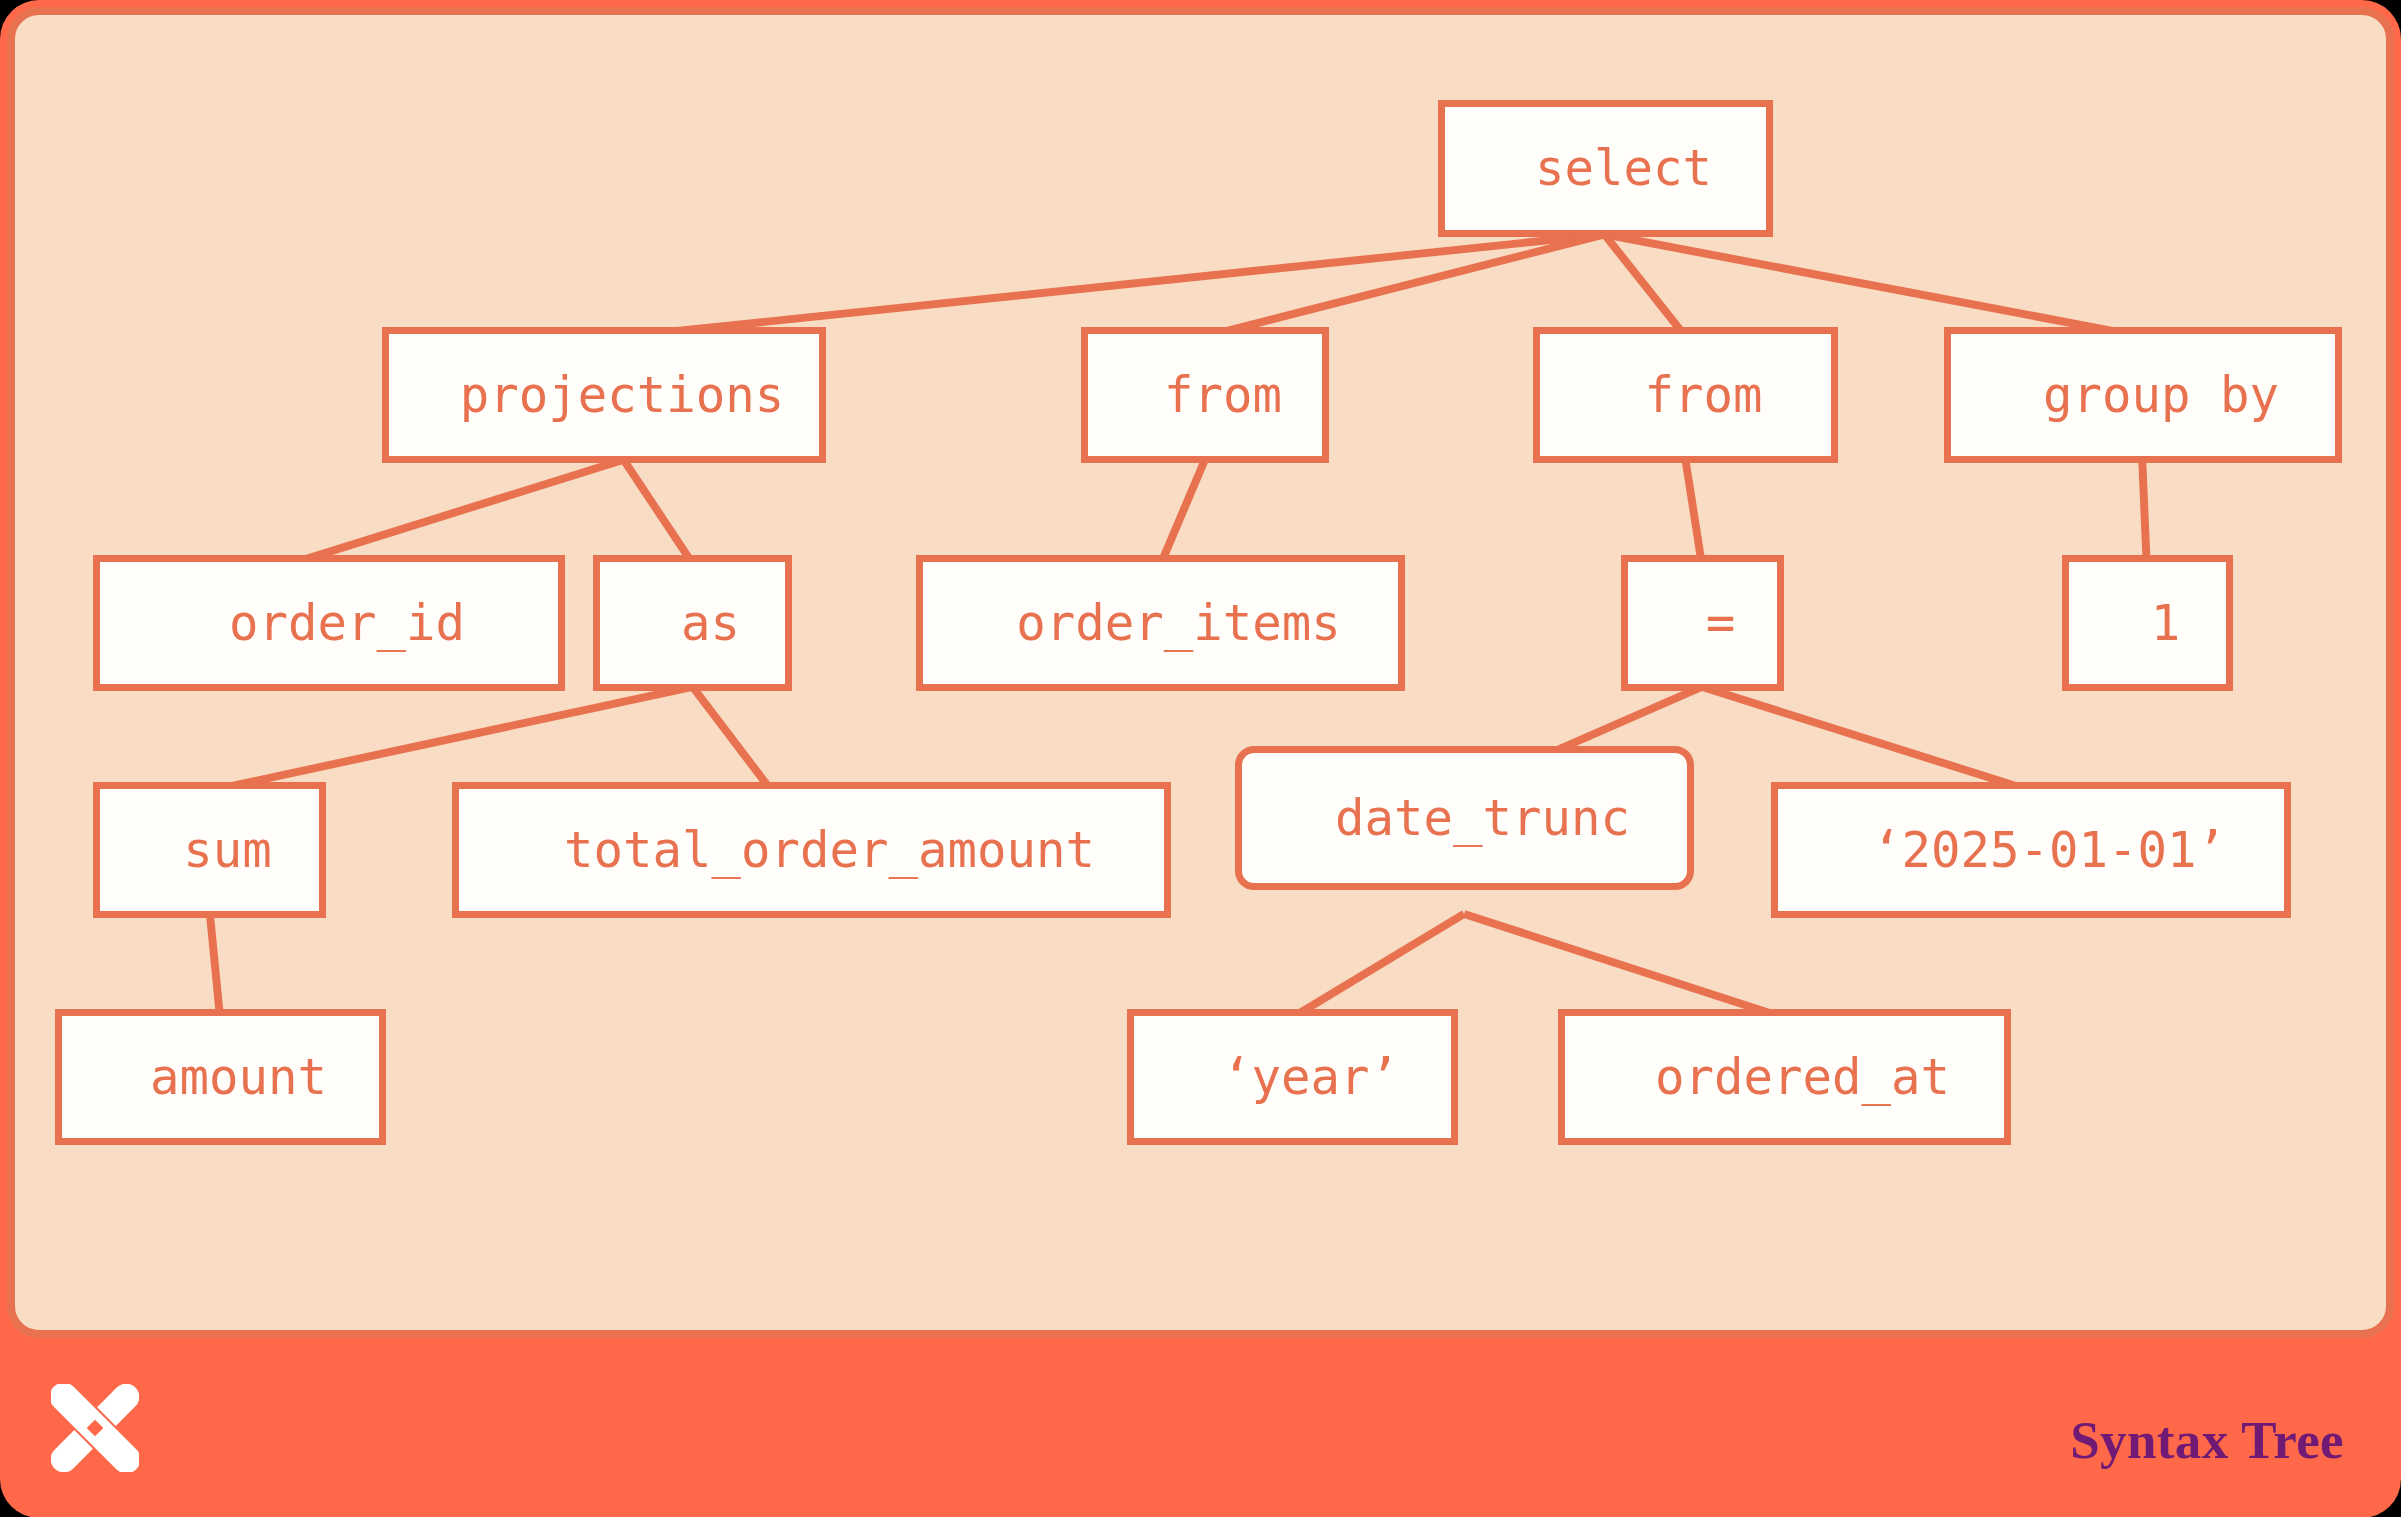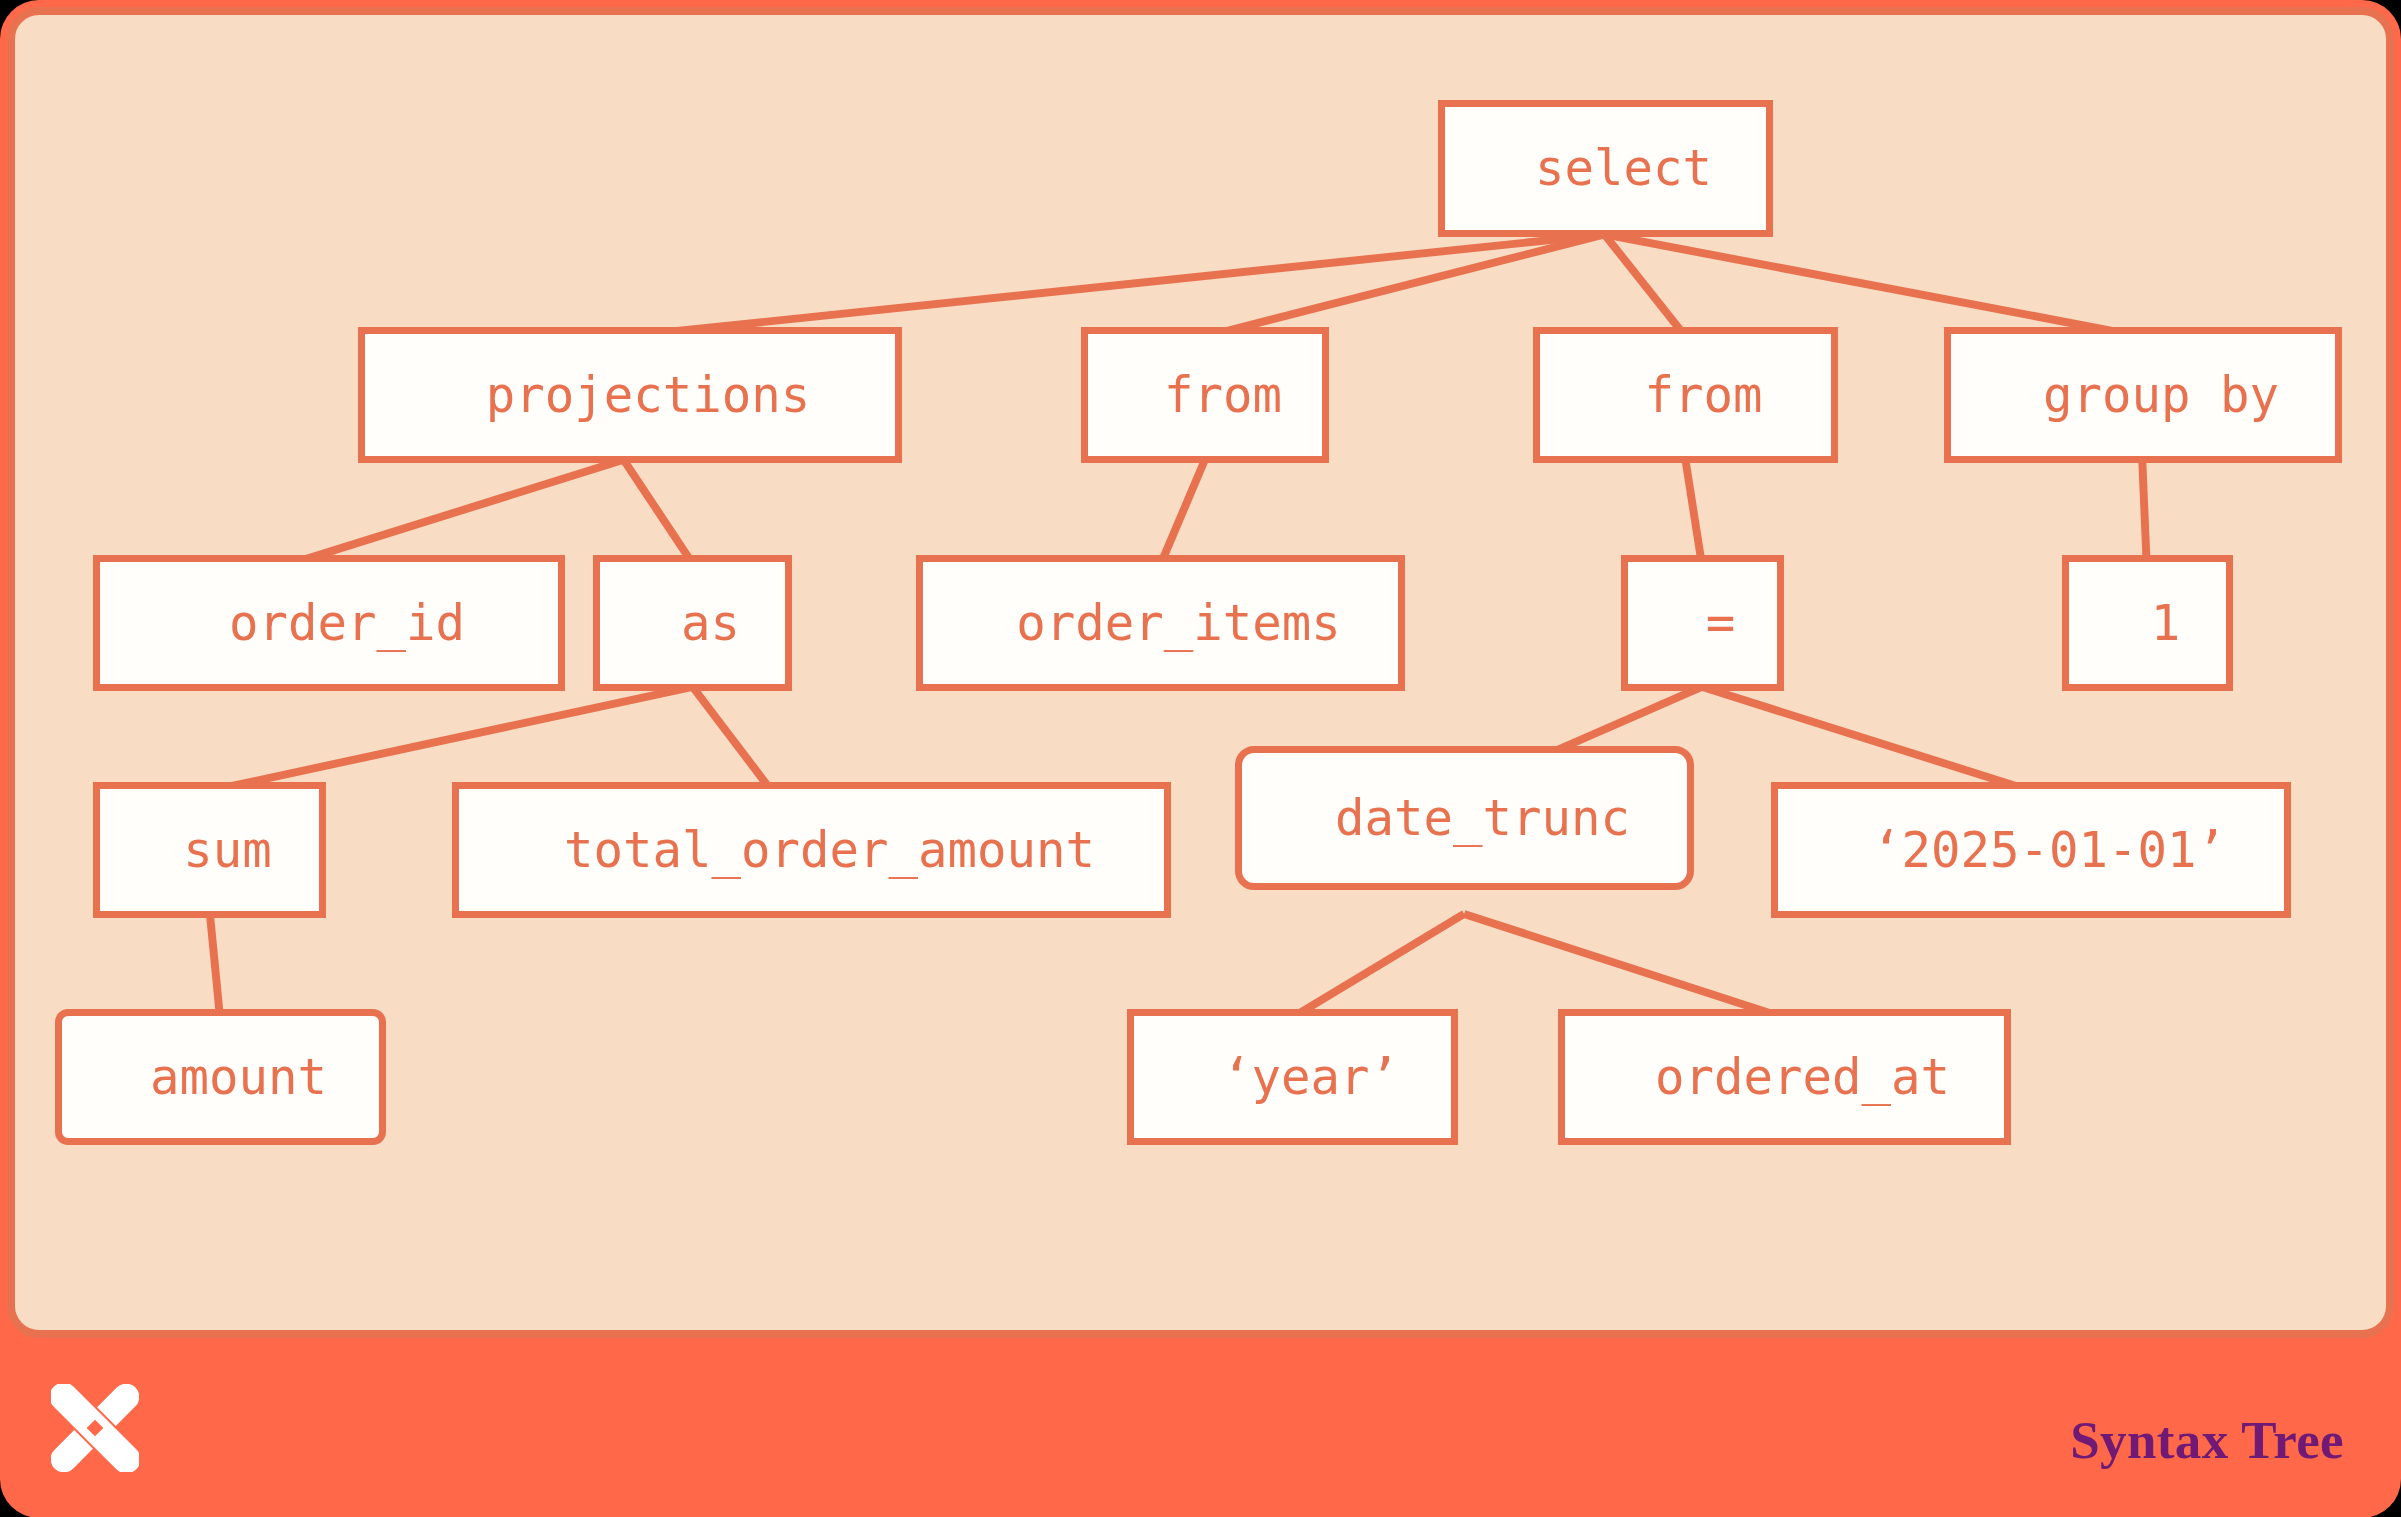--- a/index.html
+++ b/index.html
@@ -58,34 +58,34 @@
       <line x1="1915" y1="522" x2="1933.5" y2="640" stroke="#e8724f" stroke-width="9"></line>
       <line x1="1933.5" y1="780" x2="1663.5" y2="898" stroke="#e8724f" stroke-width="9"></line>
       <line x1="1933.5" y1="780" x2="2307.5" y2="898" stroke="#e8724f" stroke-width="9"></line>
       <line x1="1663.5" y1="1038" x2="1468" y2="1156" stroke="#e8724f" stroke-width="9"></line>
       <line x1="1663.5" y1="1038" x2="2027.5" y2="1156" stroke="#e8724f" stroke-width="9"></line>
       <line x1="2434" y1="522" x2="2439" y2="640" stroke="#e8724f" stroke-width="9"></line>
     </svg>
 
   <div id="tree-nodes">
       <div class="node" style="left: 1438px; top: 100px; width: 335px; height: 137px;">select</div>
-      <div class="node" style="left: 358px; top: 327px; width: 544px; height: 136px;">projections</div>
+      <div class="node" style="left: 382px; top: 327px; width: 444px; height: 136px;">projections</div>
       <div class="node" style="left: 1081px; top: 327px; width: 248px; height: 136px;">from</div>
       <div class="node" style="left: 1533px; top: 327px; width: 305px; height: 136px;">from</div>
       <div class="node" style="left: 1944px; top: 327px; width: 398px; height: 136px;">group by</div>
       <div class="node" style="left: 93px; top: 555px; width: 472px; height: 136px;">order_id</div>
       <div class="node" style="left: 593px; top: 555px; width: 199px; height: 136px;">as</div>
       <div class="node" style="left: 916px; top: 555px; width: 489px; height: 136px;">order_items</div>
       <div class="node" style="left: 1621px; top: 555px; width: 163px; height: 136px;">=</div>
       <div class="node" style="left: 2062px; top: 555px; width: 171px; height: 136px;">1</div>
       <div class="node" style="left: 93px; top: 782px; width: 233px; height: 136px;">sum</div>
       <div class="node" style="left: 412px; top: 782px; width: 719px; height: 136px; margin-left: 40px;">total_order_amount</div>
       <div class="node" style="left: 1235px; top: 746px; width: 459px; height: 144px; border-radius: 19px;">date_trunc</div>
       <div class="node" style="left: 1771px; top: 782px; width: 520px; height: 136px;">‘2025-01-01’</div>
-      <div class="node" style="left: 55px; top: 1009px; width: 331px; height: 136px; border-radius: 13px;">amount</div>
+      <div class="node" style="left: 55px; top: 1009px; width: 331px; height: 136px;">amount</div>
       <div class="node" style="left: 1127px; top: 1009px; width: 331px; height: 136px; text-align: center;">‘year’</div>
       <div class="node" style="left: 1558px; top: 1009px; width: 453px; height: 136px;">ordered_at</div>
     </div>
 
   <div class="footer-bar">
     <svg class="logo" viewBox="0 0 100 100" xmlns="http://www.w3.org/2000/svg">
       <path fill="#ffffff" fill-rule="evenodd" d="M3.7 26.3 A16 16 0 1 1 26.3 3.7 L96.3 73.7 A16 16 0 1 1 73.7 96.3 Z
                M50 40.5 L59.5 50 L50 59.5 L40.5 50 Z"></path>
       <path fill="#ffffff" d="M52.4 26.4 L74.4 4.4 A15 15 0 1 1 95.6 25.6 L73.6 47.6 Z"></path>
       <path fill="#ffffff" d="M47.6 73.6 L25.6 95.6 A15 15 0 1 1 4.4 74.4 L26.4 52.4 Z"></path>

